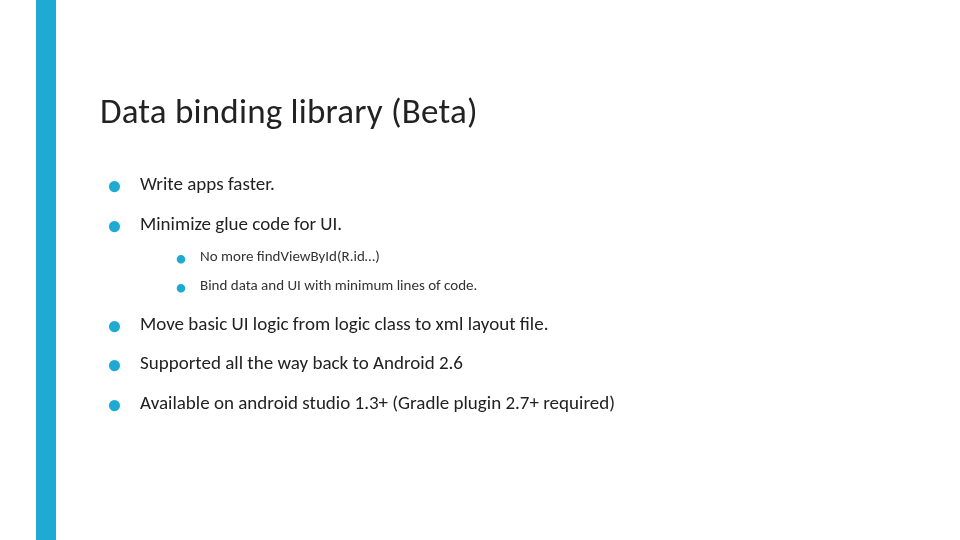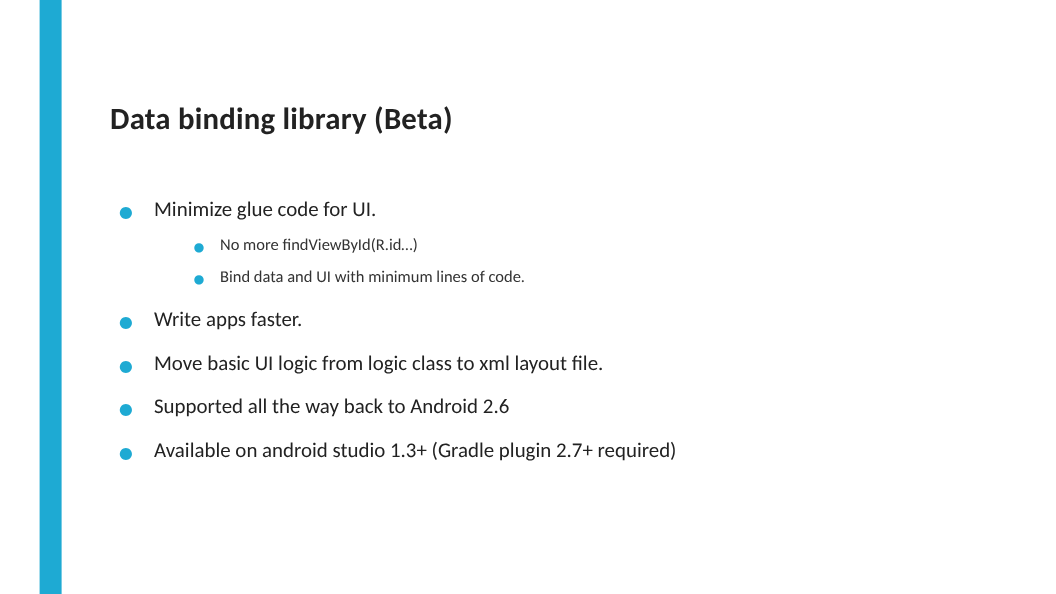--- a/index.html
+++ b/index.html
@@ -18,24 +18,24 @@
     height: 540px;
     background: #1eaad3;
   }
   .slide {
     position: absolute;
     left: 100px;
     top: 90px;
     width: 820px;
   }
   .title {
-    font-size: 28px;
-    font-weight: 700;
+    font-size: 35px;
+    font-weight: 400;
     color: #222;
-    margin-bottom: 54px;
+    margin-bottom: 40px;
     letter-spacing: 0.2px;
   }
   ul.bullets {
     list-style: none;
     margin-left: 0;
   }
   ul.bullets > li {
     position: relative;
     padding-left: 40px;
     font-size: 19px;
@@ -79,32 +79,32 @@
 </head>
 <body>
 
 <div class="accent-bar"></div>
 
 <div class="slide">
   <h1 class="title">Data binding library (Beta)</h1>
 
   <ul class="bullets">
     <li>
+      <span>Write apps faster.</span>
+    </li>
+    <li>
       <span>Minimize glue code for UI.</span>
       <ul class="sub">
         <li>
           <span>No more findViewById(R.id…)</span>
         </li>
         <li>
           <span>Bind data and UI with minimum lines of code.</span>
         </li>
       </ul>
-    </li>
-    <li>
-      <span>Write apps faster.</span>
     </li>
     <li>
       <span>Move basic UI logic from logic class to xml layout file.</span>
     </li>
     <li>
       <span>Supported all the way back to Android 2.6</span>
     </li>
     <li>
       <span>Available on android studio 1.3+ (Gradle plugin 2.7+ required)</span>
     </li>

